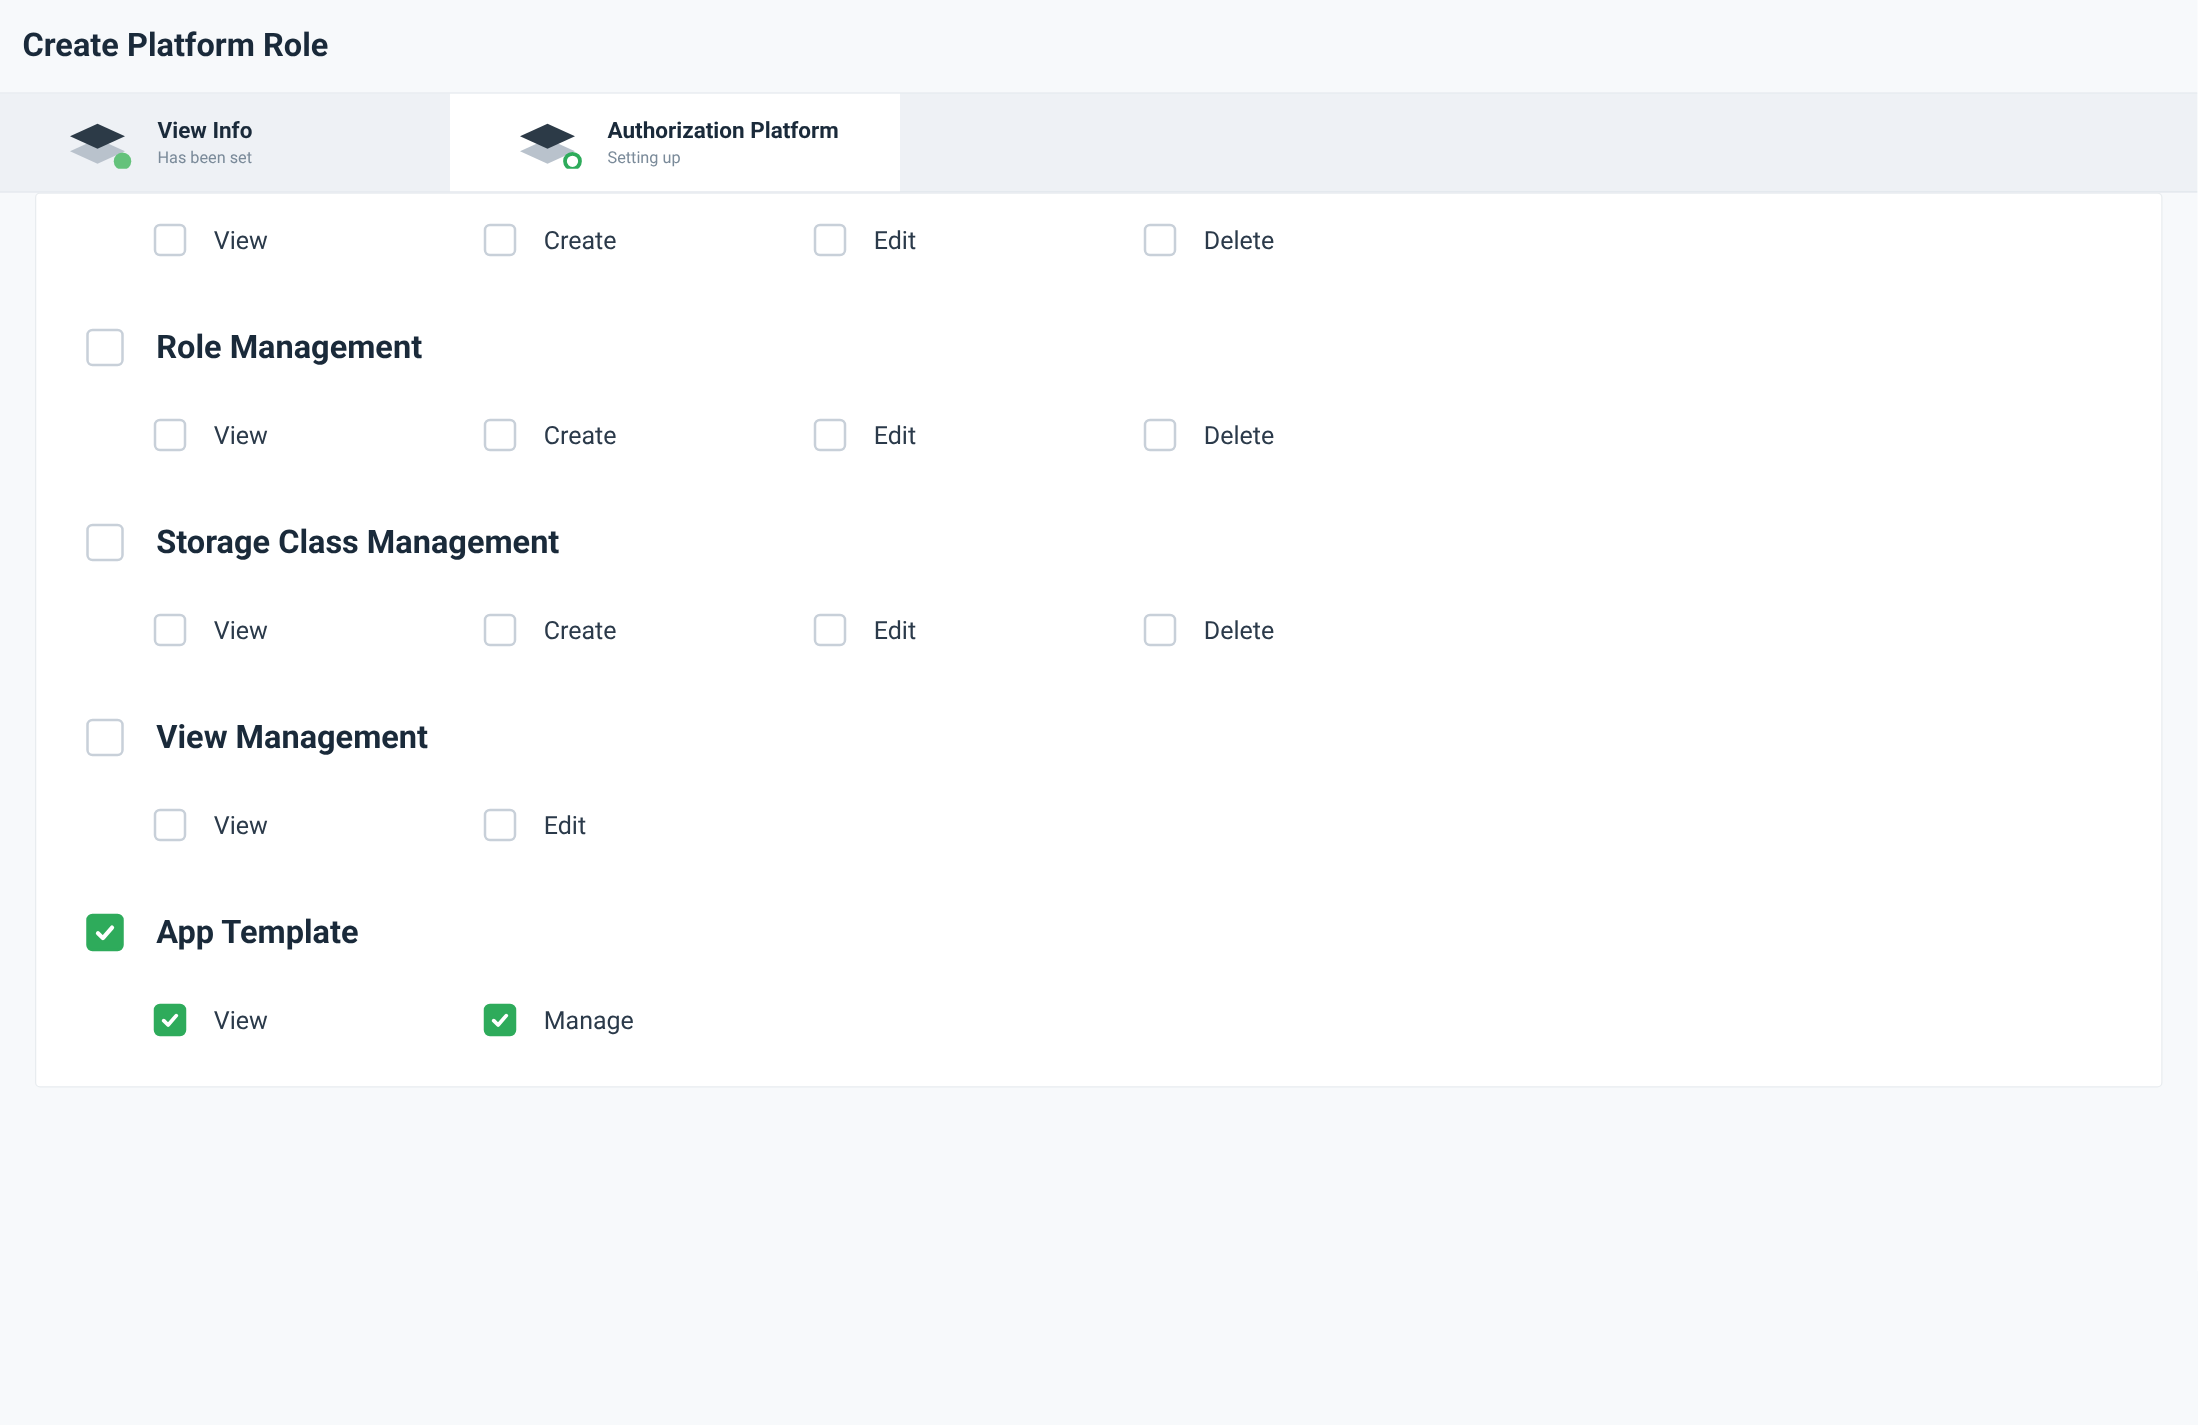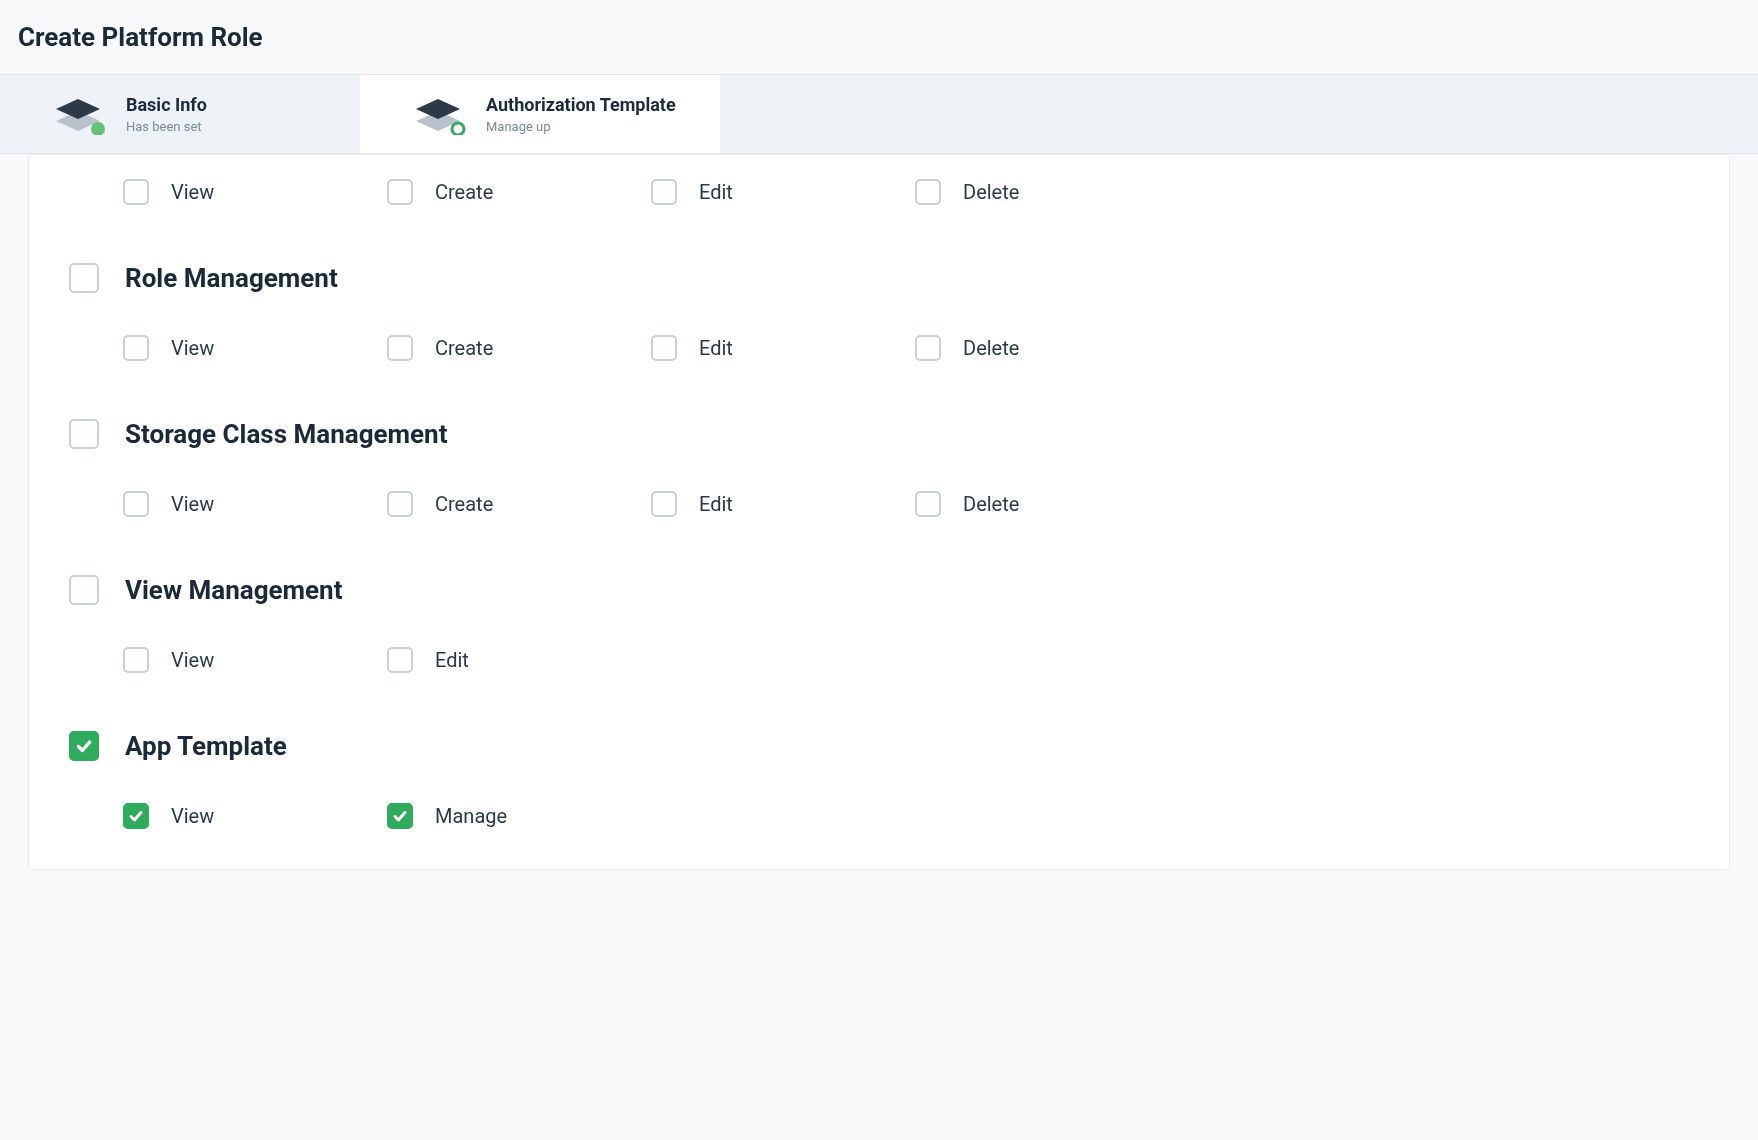--- a/index.html
+++ b/index.html
@@ -146,37 +146,37 @@
       <svg width="56" height="42" viewBox="0 0 56 42">
 
         <polygon points="28,18 50,28 28,38 6,28" fill="#b9c2cc"></polygon>
 
         <polygon points="28,6 50,16 28,26 6,16" fill="#2c3a47"></polygon>
 
         <circle cx="48" cy="36" r="7" fill="#64c27b"></circle>
       </svg>
     </span>
     <div>
-      <div class="step-title">Basic Info</div>
+      <div class="step-title">View Info</div>
       <div class="step-sub">Has been set</div>
     </div>
   </div>
 
   <div class="step active">
     <span class="step-icon">
       <svg width="56" height="42" viewBox="0 0 56 42">
         <polygon points="28,18 50,28 28,38 6,28" fill="#b9c2cc"></polygon>
         <polygon points="28,6 50,16 28,26 6,16" fill="#2c3a47"></polygon>
 
         <circle cx="48" cy="36" r="6" fill="#ffffff" stroke="#2eab5b" stroke-width="3"></circle>
       </svg>
     </span>
     <div>
-      <div class="step-title">Authorization Template</div>
-      <div class="step-sub">Manage up</div>
+      <div class="step-title">Authorization Platform</div>
+      <div class="step-sub">Setting up</div>
     </div>
   </div>
 
 </div>
 
 <div class="panel-wrap">
   <div class="panel">
 
     <div class="section">
       <div class="perm-row first-row">

